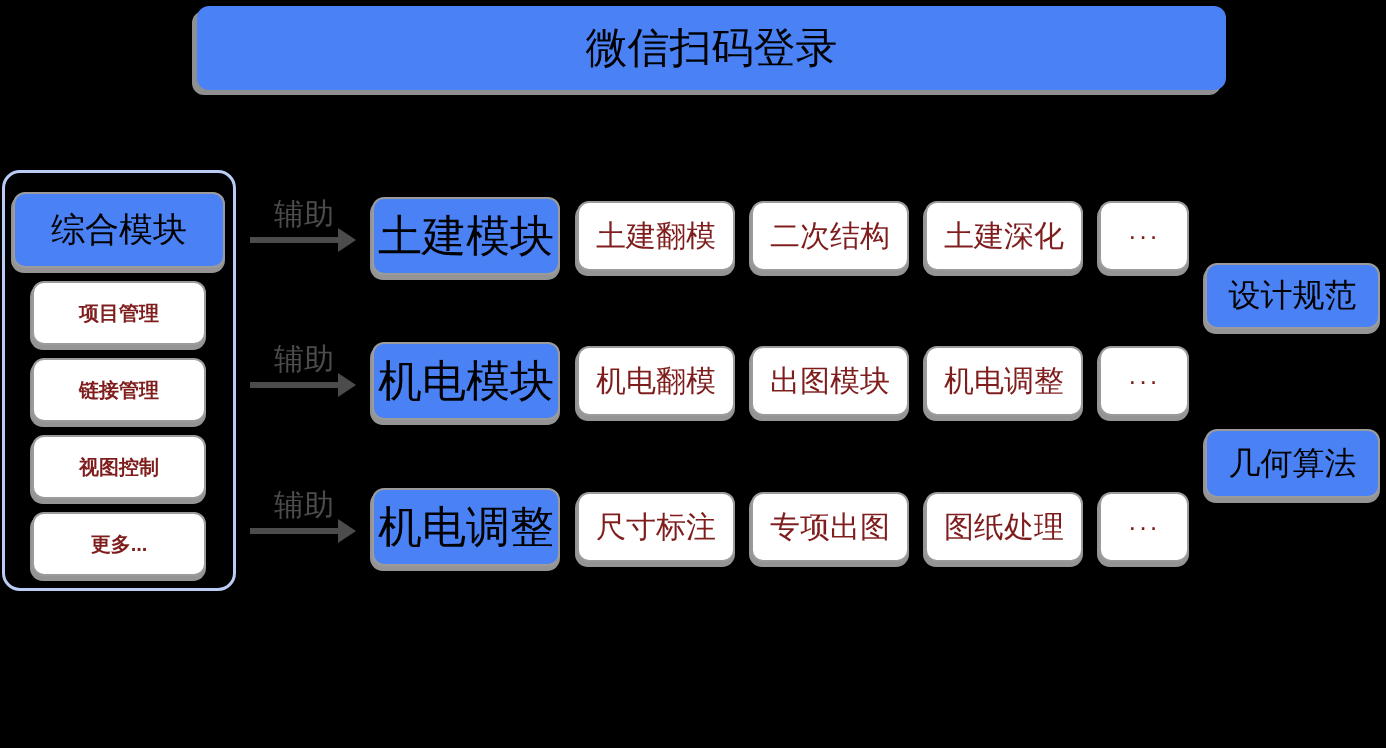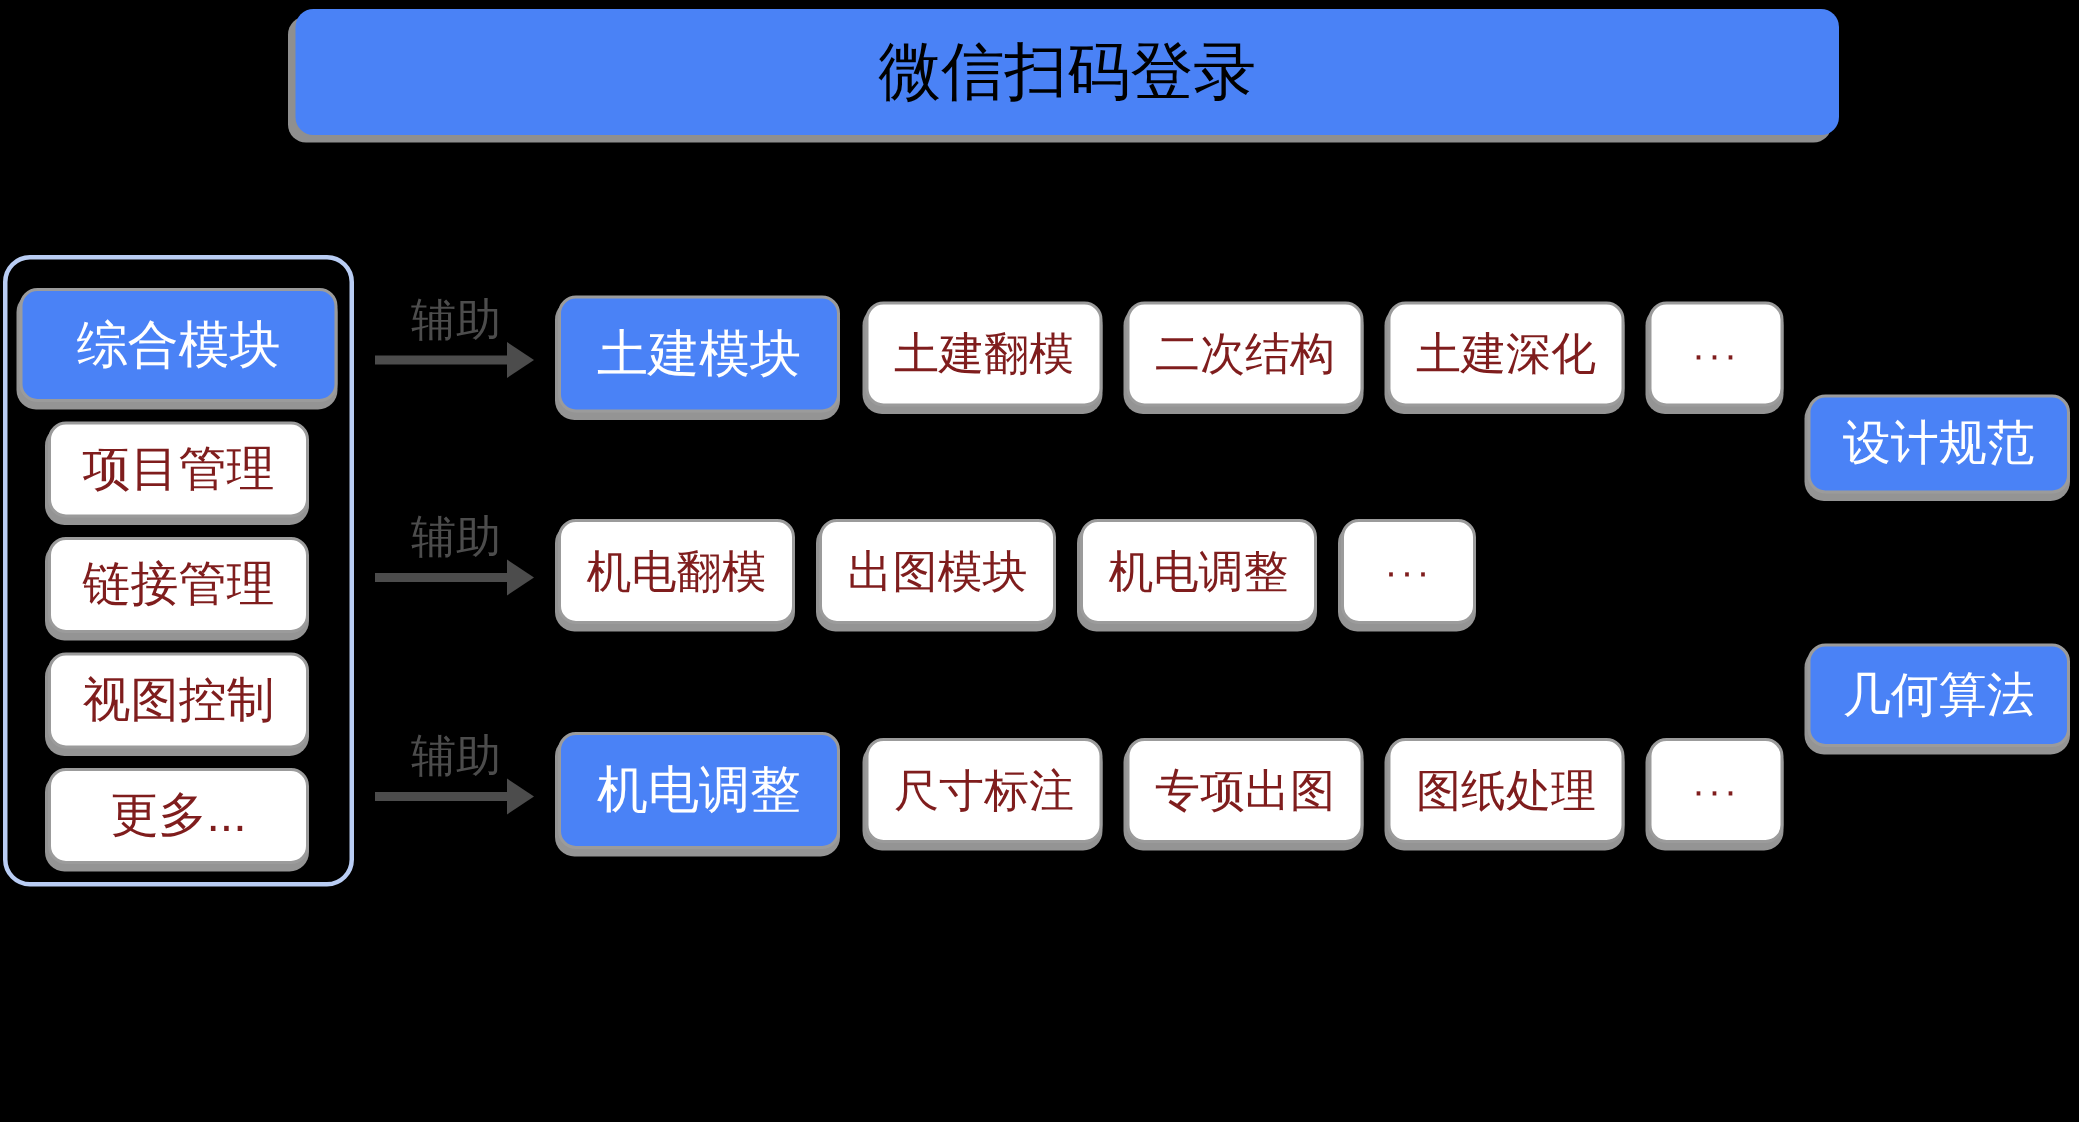--- a/index.html
+++ b/index.html
@@ -30,39 +30,39 @@
   .key {
     box-sizing: border-box;
     border: 2px solid #9b9b9b;
     border-radius: 12px;
     display: flex;
     align-items: center;
     justify-content: center;
     box-shadow: -1px 4px 0 1px #949494;
     flex-shrink: 0;
   }
-  .key.blue  { background: #4a82f6; color: #ffffff; }
+  .key.blue  { background: #4a82f6; color: #000000; }
   .key.white { background: #ffffff; color: #7f1d1d; }
 
   
   .left-panel {
     position: absolute;
     left: 2px; top: 170px;
     width: 234px; height: 421px;
     box-sizing: border-box;
     border: 3px solid #b9cdf4;
     border-radius: 18px;
     display: flex;
     flex-direction: column;
     align-items: center;
     padding-top: 19px;
     gap: 13px;
   }
   .left-header { width: 212px; height: 76px; font-size: 34px; }
-  .left-item   { width: 174px; height: 64px; font-size: 32px; }
+  .left-item   { width: 174px; height: 64px; font-size: 20px; font-weight: bold; }
 
   
   .row {
     position: absolute;
     left: 248px;
     height: 78px;
     display: flex;
     align-items: center;
   }
   .row-1 { top: 197px; }
@@ -94,21 +94,21 @@
   .arrow::after {
     content: "";
     position: absolute;
     left: 88px; top: -9px;
     width: 0; height: 0;
     border-left: 18px solid #4c4c4c;
     border-top: 12px solid transparent;
     border-bottom: 12px solid transparent;
   }
 
-  .module { width: 188px; height: 78px; font-size: 34px; margin-right: 17px; }
+  .module { width: 188px; height: 78px; font-size: 44px; margin-right: 17px; }
   .item   { width: 158px; height: 70px; font-size: 30px; margin-right: 16px; }
   .item.dots { width: 90px; font-size: 26px; letter-spacing: 2px; margin-right: 0; }
 
   
   .right-key { position: absolute; left: 1205px; width: 175px; font-size: 32px; }
   .right-key.r1 { top: 263px; height: 66px; }
   .right-key.r2 { top: 429px; height: 69px; }
 </style>
 </head>
 <body>
@@ -135,20 +135,21 @@
     <div class="key white item">二次结构</div>
     <div class="key white item">土建深化</div>
     <div class="key white item dots">···</div>
   </div>
 
   <div class="row row-2">
     <div class="assist">
       <div class="assist-label">辅助</div>
       <div class="arrow"></div>
     </div>
+    <div class="key blue module">机电模块</div>
     <div class="key white item">机电翻模</div>
     <div class="key white item">出图模块</div>
     <div class="key white item">机电调整</div>
     <div class="key white item dots">···</div>
   </div>
 
   <div class="row row-3">
     <div class="assist">
       <div class="assist-label">辅助</div>
       <div class="arrow"></div>

